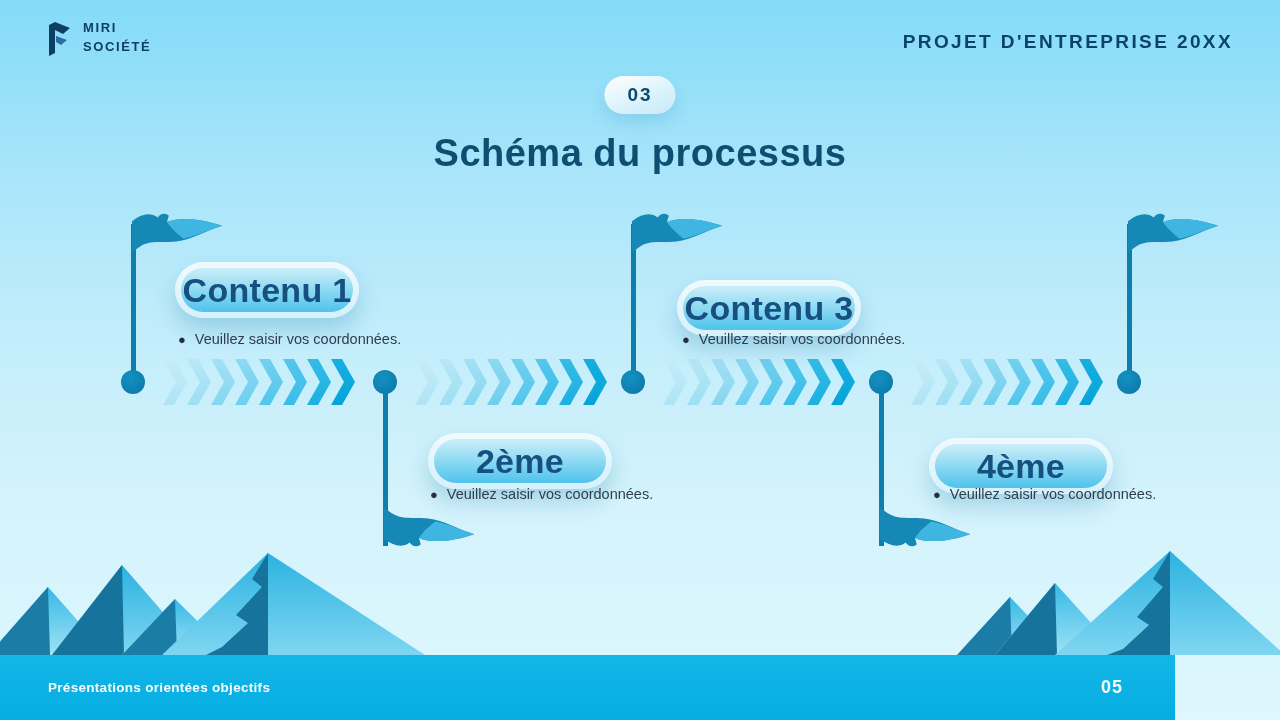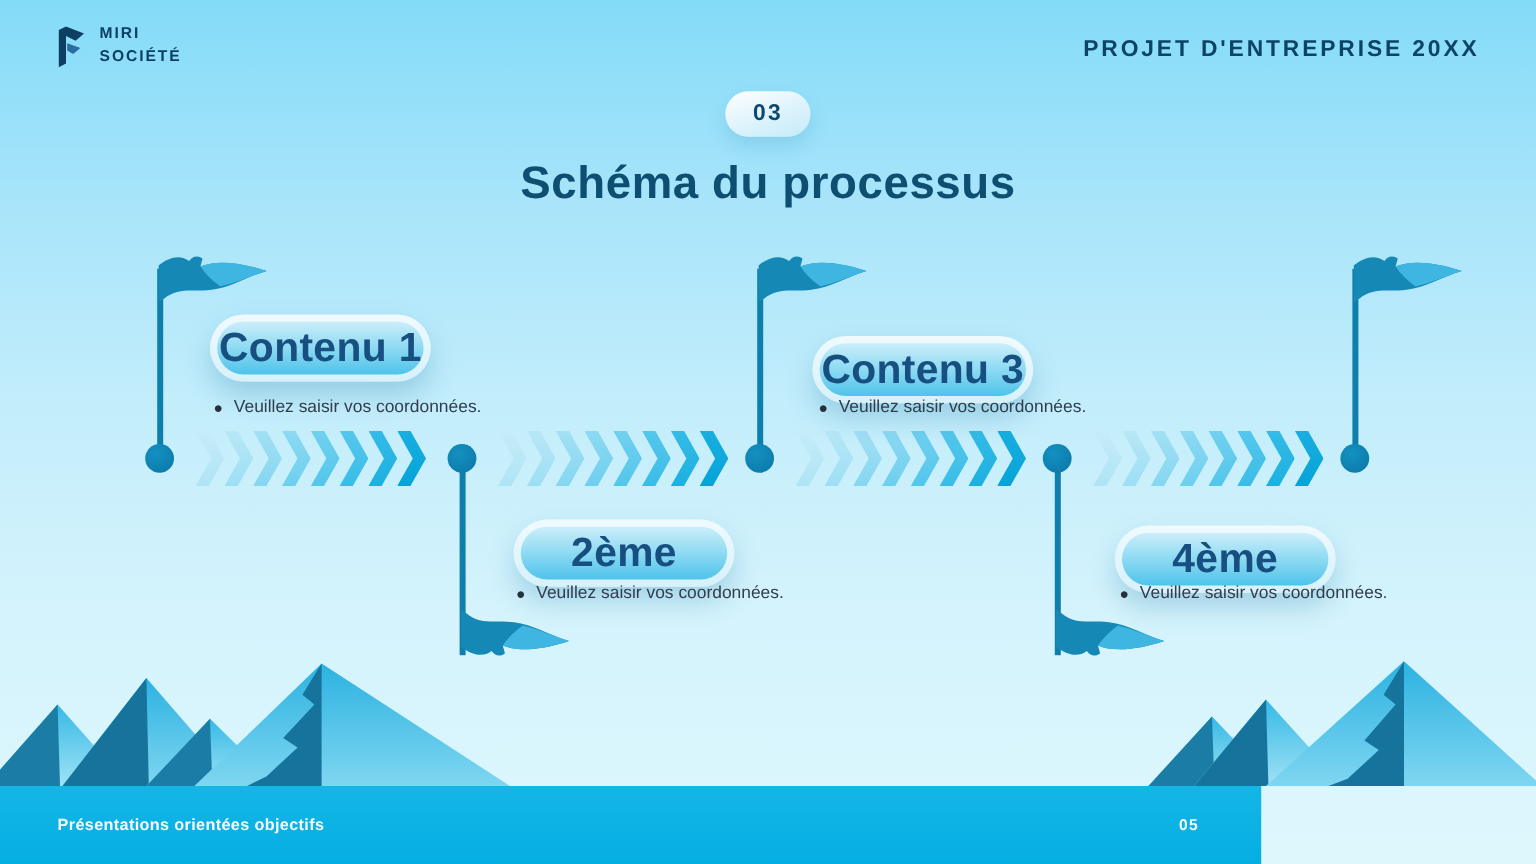--- a/index.html
+++ b/index.html
@@ -71,27 +71,27 @@
     color:#303d4c; font-size:14.5px;
   }
   .step-desc .bullet { font-size:13px; color:#26303d; }
 
   
   .mountains { position:absolute; bottom:65px; }
   .m-left { left:0; }
   .m-right { right:0; }
 
   .footer {
-    position:absolute; left:0; bottom:0; width:1051px; height:65px;
+    position:absolute; left:0; bottom:0; width:1175px; height:65px;
     background:linear-gradient(180deg,#14b6e7 0%, #05aee2 100%);
     display:flex; align-items:center; justify-content:space-between;
     padding:0 52px 0 48px;
   }
   .footer-tagline { color:#f4fcff; font-weight:bold; font-size:13.5px; letter-spacing:0.3px; }
-  .footer-page { color:#f4fcff; font-weight:bold; font-size:13px; letter-spacing:1px; }
+  .footer-page { color:#f4fcff; font-weight:bold; font-size:18px; letter-spacing:1px; }
 </style>
 </head>
 <body>
 
 <div class="slide">
 
   <div class="logo">
     <svg width="30" height="38" viewBox="0 0 30 38">
       <path d="M5,6 L11,3 L11,34 L5,37 Z" fill="#0d3f63"></path>
       <path d="M11,3 L26,9 L19,15 L11,11 Z" fill="#0d3f63"></path>

